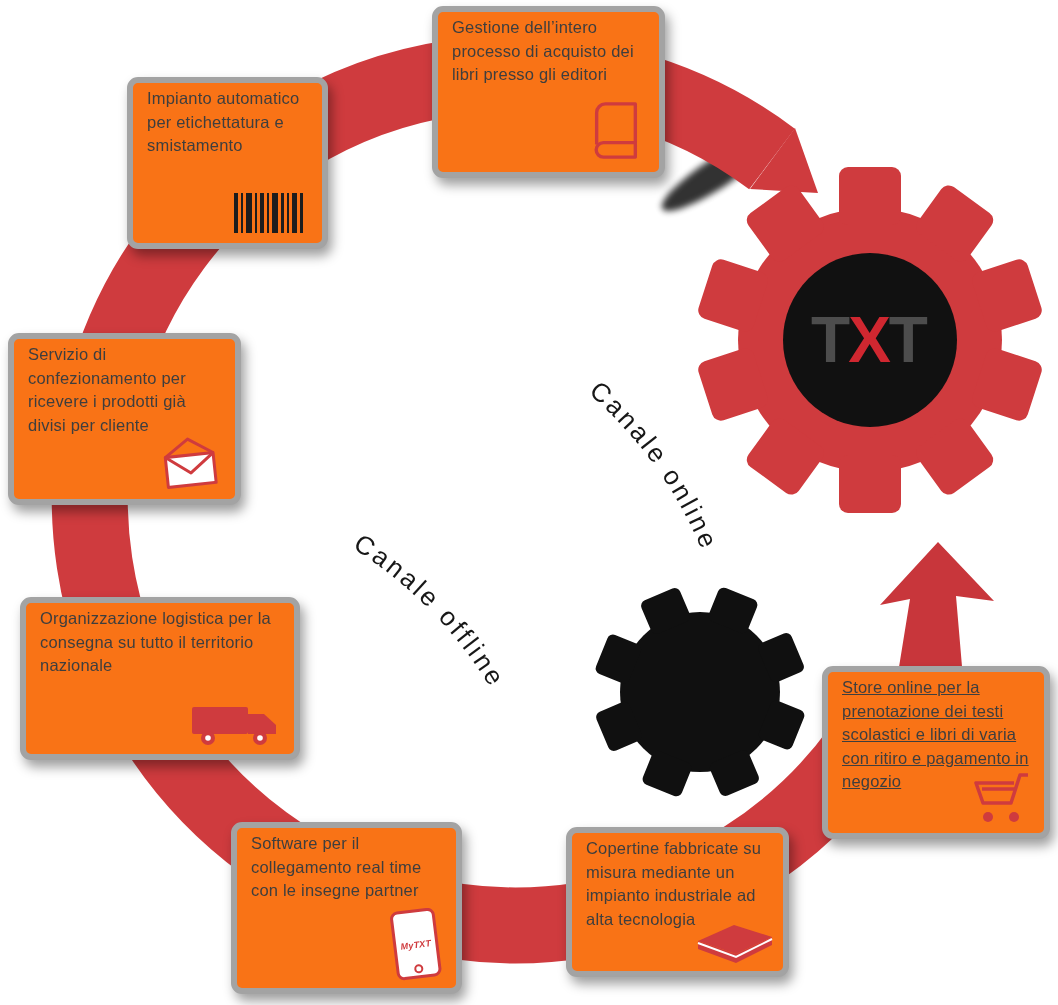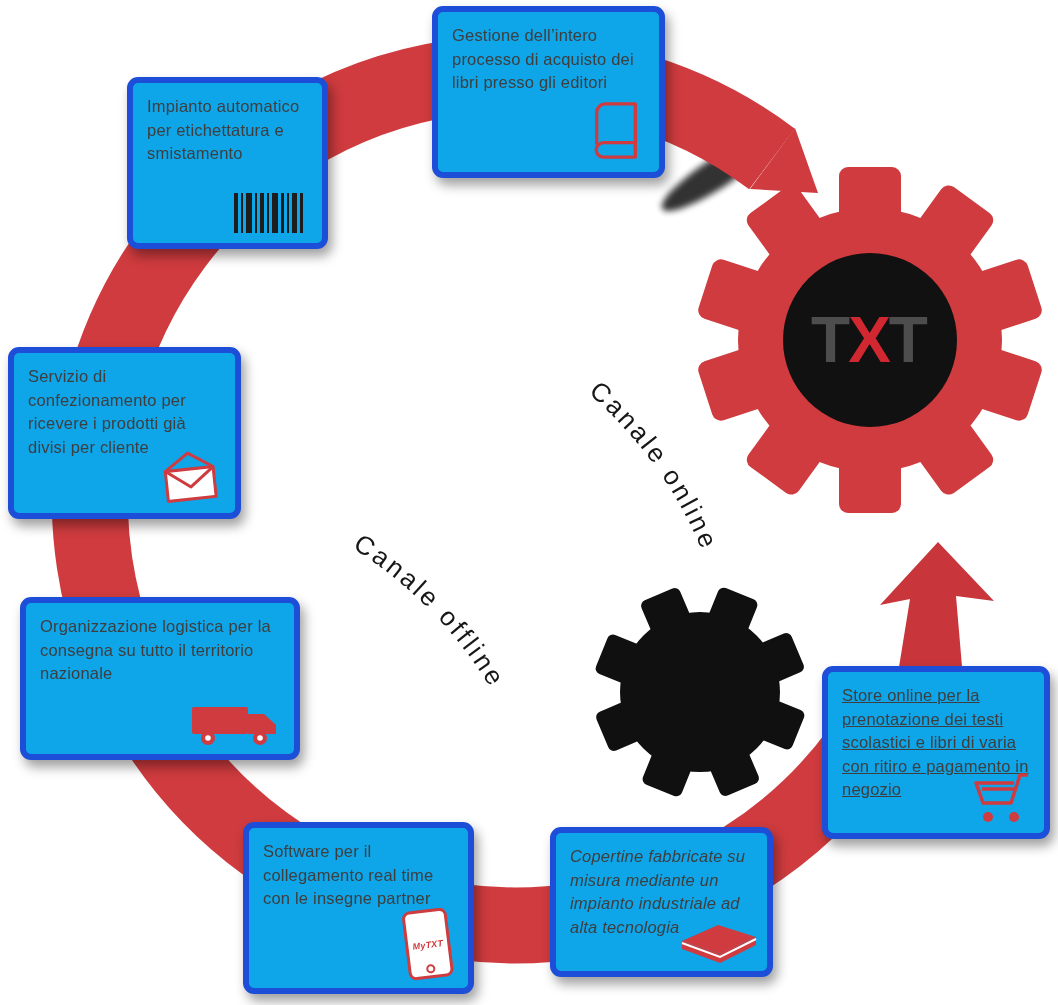--- a/index.html
+++ b/index.html
@@ -2,39 +2,39 @@
 <html><head>
 <meta charset="utf-8">
 <style>
   html,body{margin:0;padding:0;background:#fff;font-family:"Liberation Sans",sans-serif;}
   .canvas{position:relative;width:1058px;height:1005px;background:#fff;overflow:hidden;}
   svg.layer{position:absolute;left:0;top:0;}
   svg text{font-family:"Liberation Sans",sans-serif;}
 
   .box{
     position:absolute;
-    background:#0ea5e9;
-    border:6px solid #1d4ed8;
+    background:#f97316;
+    border:6px solid #a3a3a3;
     border-radius:11px;
     box-shadow:4px 7px 12px rgba(0,0,0,.38);
     box-sizing:border-box;
-    padding:12px 14px;
+    padding:4px 14px;
     font-size:16.5px;
     line-height:1.43;
     color:#3e3e3e;
     letter-spacing:.2px;
   }
   .box .icon{position:absolute;}
 
   .b1{left:432px;top:6px;width:233px;height:172px;}
   .b2{left:127px;top:77px;width:201px;height:172px;}
-  .b3{left:8px;top:347px;width:233px;height:172px;}
+  .b3{left:8px;top:333px;width:233px;height:172px;}
   .b4{left:20px;top:597px;width:280px;height:163px;}
-  .b5{left:243px;top:822px;width:231px;height:172px;}
-  .b6{left:550px;top:827px;width:223px;height:150px;font-style:italic;}
+  .b5{left:231px;top:822px;width:231px;height:172px;}
+  .b6{left:566px;top:827px;width:223px;height:150px;}
   .b7{left:822px;top:666px;width:228px;height:173px;text-decoration:underline;}
 
   .b1 .icon{right:14px;bottom:12px;}
   .b2 .icon{right:16px;bottom:10px;}
   .b3 .icon{right:16px;bottom:8px;}
   .b4 .icon{right:10px;bottom:8px;}
   .b5 .icon{right:14px;bottom:4px;}
   .b6 .icon{right:8px;bottom:6px;}
   .b7 .icon{right:12px;bottom:6px;}
 

